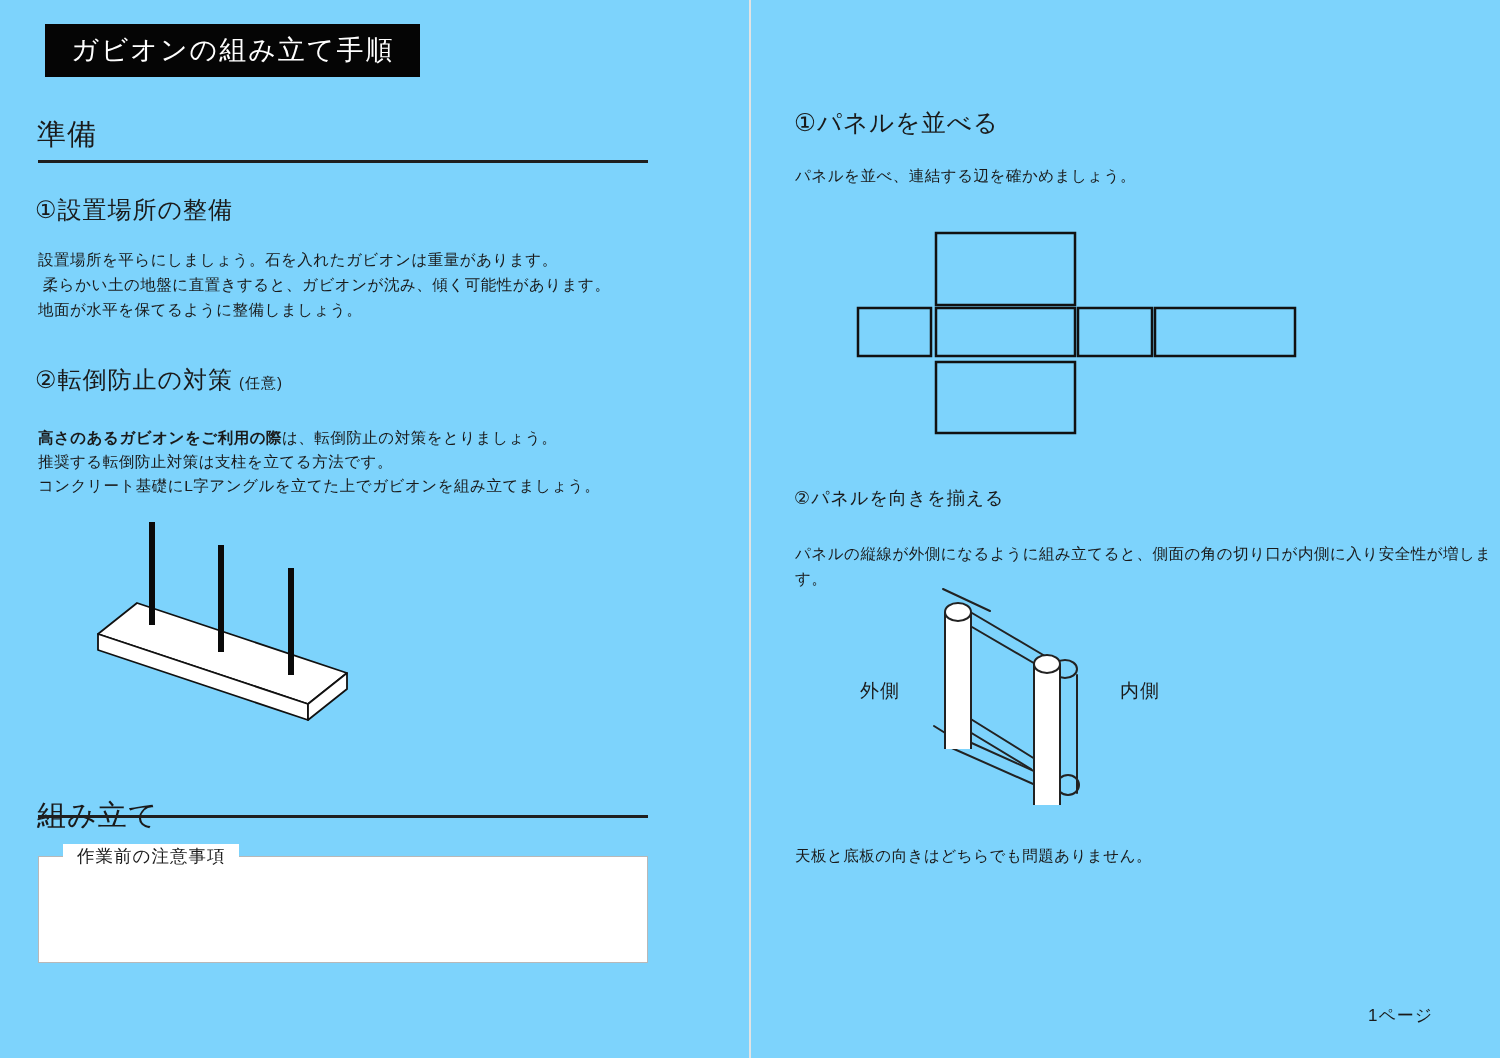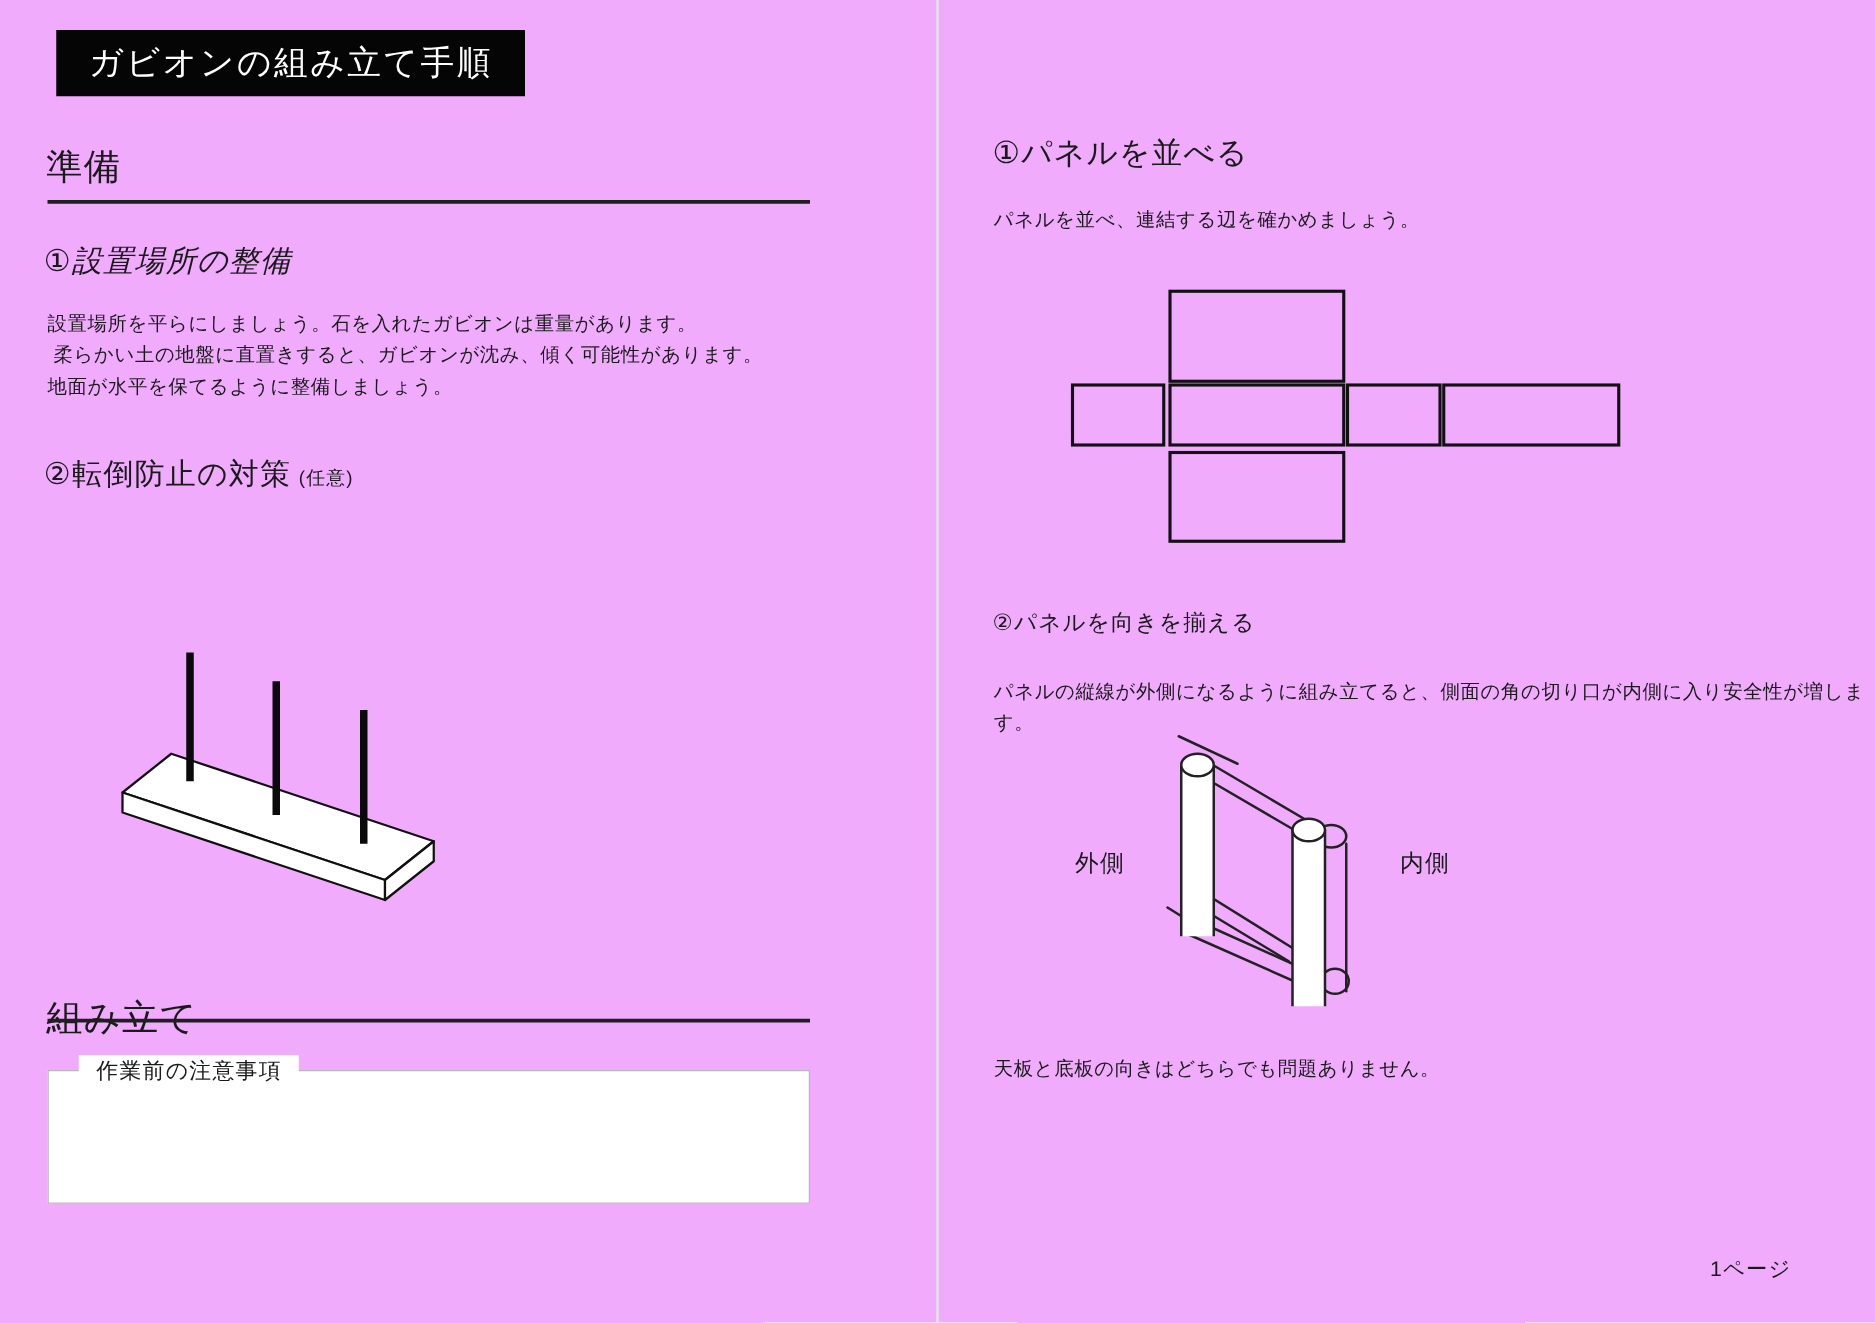--- a/index.html
+++ b/index.html
@@ -1,17 +1,17 @@
 <!DOCTYPE html>
 <html lang="ja"><head>
 <meta charset="utf-8">
 <style>
   html,body { margin:0; padding:0; background:#fff; }
   .page {
-    position:relative; width:1500px; height:1058px; background:#f0abfc;
+    position:relative; width:1500px; height:1058px; background:#7dd3fc;
     font-family:"Liberation Sans","DejaVu Sans",sans-serif; color:#1a1a1a;
     overflow:hidden;
   }
   .abs { position:absolute; }
   .gutter { left:749px; top:0; width:2px; height:1058px; background:#e3e3e3; }
 
   .title-banner {
     left:45px; top:24px; background:#050505; color:#ffffff;
     font-size:27px; font-weight:500; letter-spacing:2px;
     padding:13px 26px; line-height:1;
@@ -45,32 +45,37 @@
 
   <div class="abs gutter"></div>
 
   <div class="abs title-banner">
     <span>ガビオンの組み立て手順</span>
   </div>
 
   <div class="abs sec-heading" style="left:37px; top:120px;">準備</div>
   <div class="abs rule" style="top:160px;"></div>
 
-  <div class="abs sub-heading" style="left:35px; top:198px;font-style:italic;">①設置場所の整備</div>
+  <div class="abs sub-heading" style="left:35px; top:198px;">①設置場所の整備</div>
 
   <div class="abs body-text" style="left:38px; top:247px;">
     <div class="line">設置場所を平らにしましょう。石を入れたガビオンは重量があります。</div>
     <div class="line"> 柔らかい土の地盤に直置きすると、ガビオンが沈み、傾く可能性があります。</div>
     <div class="line">地面が水平を保てるように整備しましょう。</div>
   </div>
 
   <div class="abs sub-heading" style="left:35px; top:368px;">
     <span>②転倒防止の対策</span><span class="sub-note">(任意)</span>
   </div>
 
+  <div class="abs body-text" style="left:38px; top:426px; line-height:24px;">
+    <div class="line"><span class="b">高さのあるガビオンをご利用の際</span><span>は、転倒防止の対策をとりましょう。</span></div>
+    <div class="line">推奨する転倒防止対策は支柱を立てる方法です。</div>
+    <div class="line">コンクリート基礎にL字アングルを立てた上でガビオンを組み立てましょう。</div>
+  </div>
 
   <svg class="abs" style="left:85px; top:512px;" width="290" height="230" viewBox="0 0 290 230" xmlns="http://www.w3.org/2000/svg">
     <g stroke="#111" stroke-width="1.8" fill="#ffffff" stroke-linejoin="round">
       <path d="M13,122 L52,91 L262,161 L223,192 Z"></path>
       <path d="M13,122 L13,138 L223,208 L223,192 Z"></path>
       <path d="M223,192 L262,161 L262,177 L223,208 Z"></path>
     </g>
     <g stroke="#0a0a0a" stroke-width="6">
       <line x1="67" y1="10" x2="67" y2="113"></line>
       <line x1="136" y1="33" x2="136" y2="140"></line>

